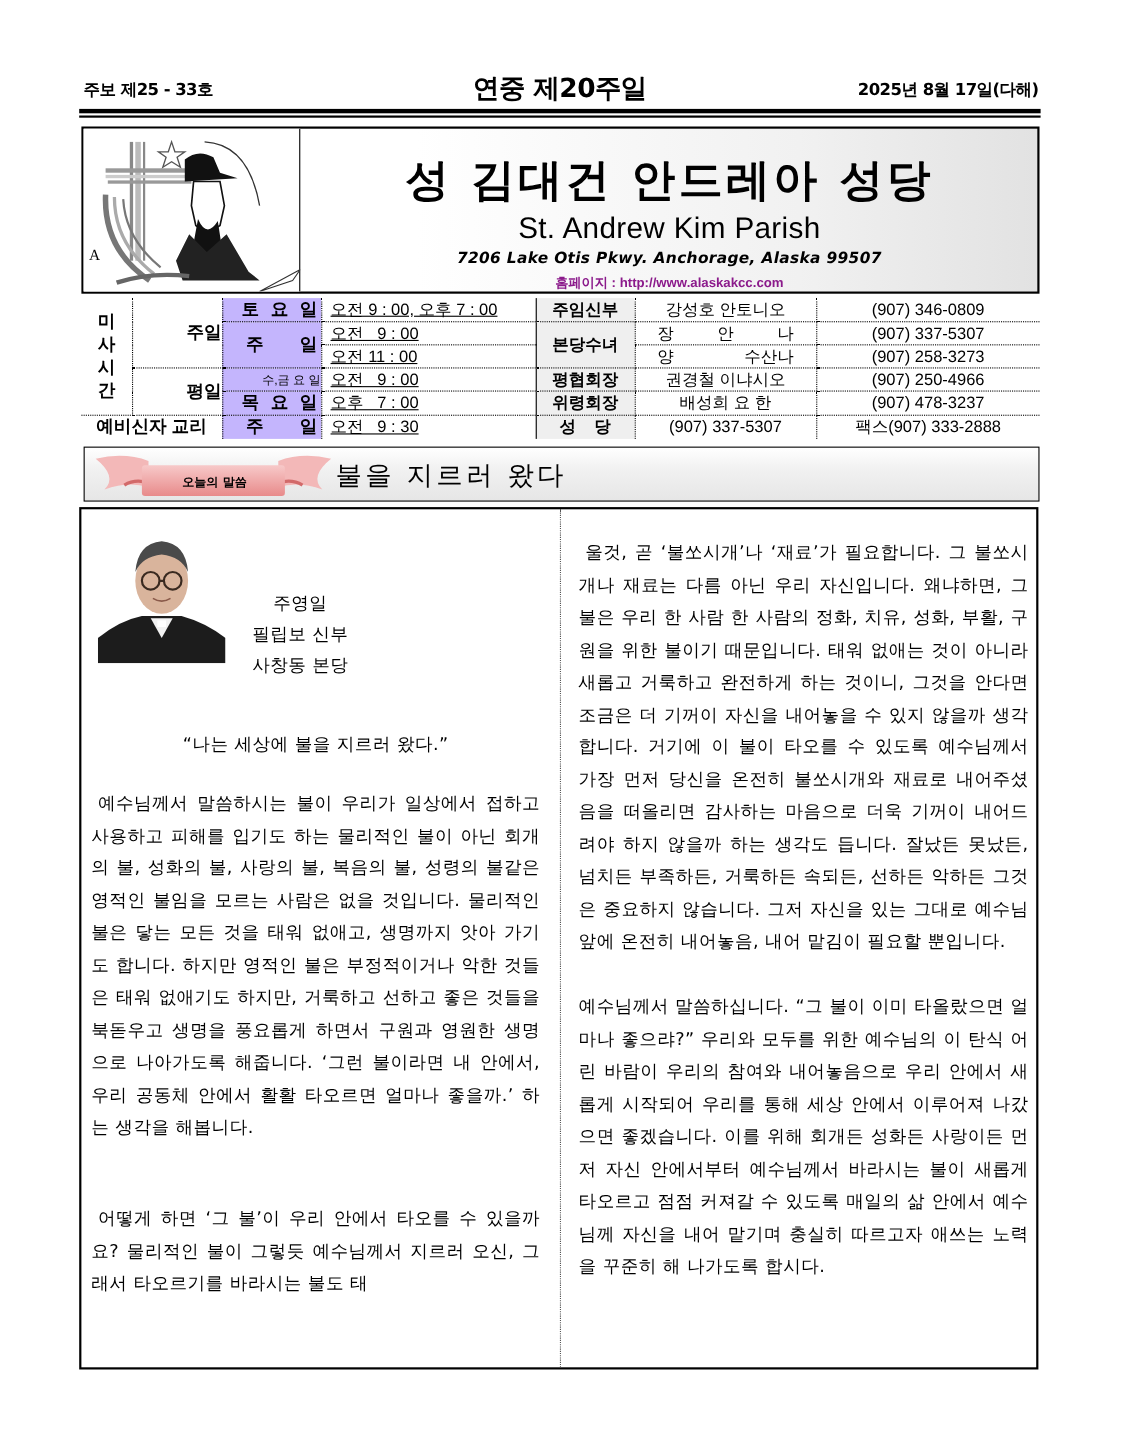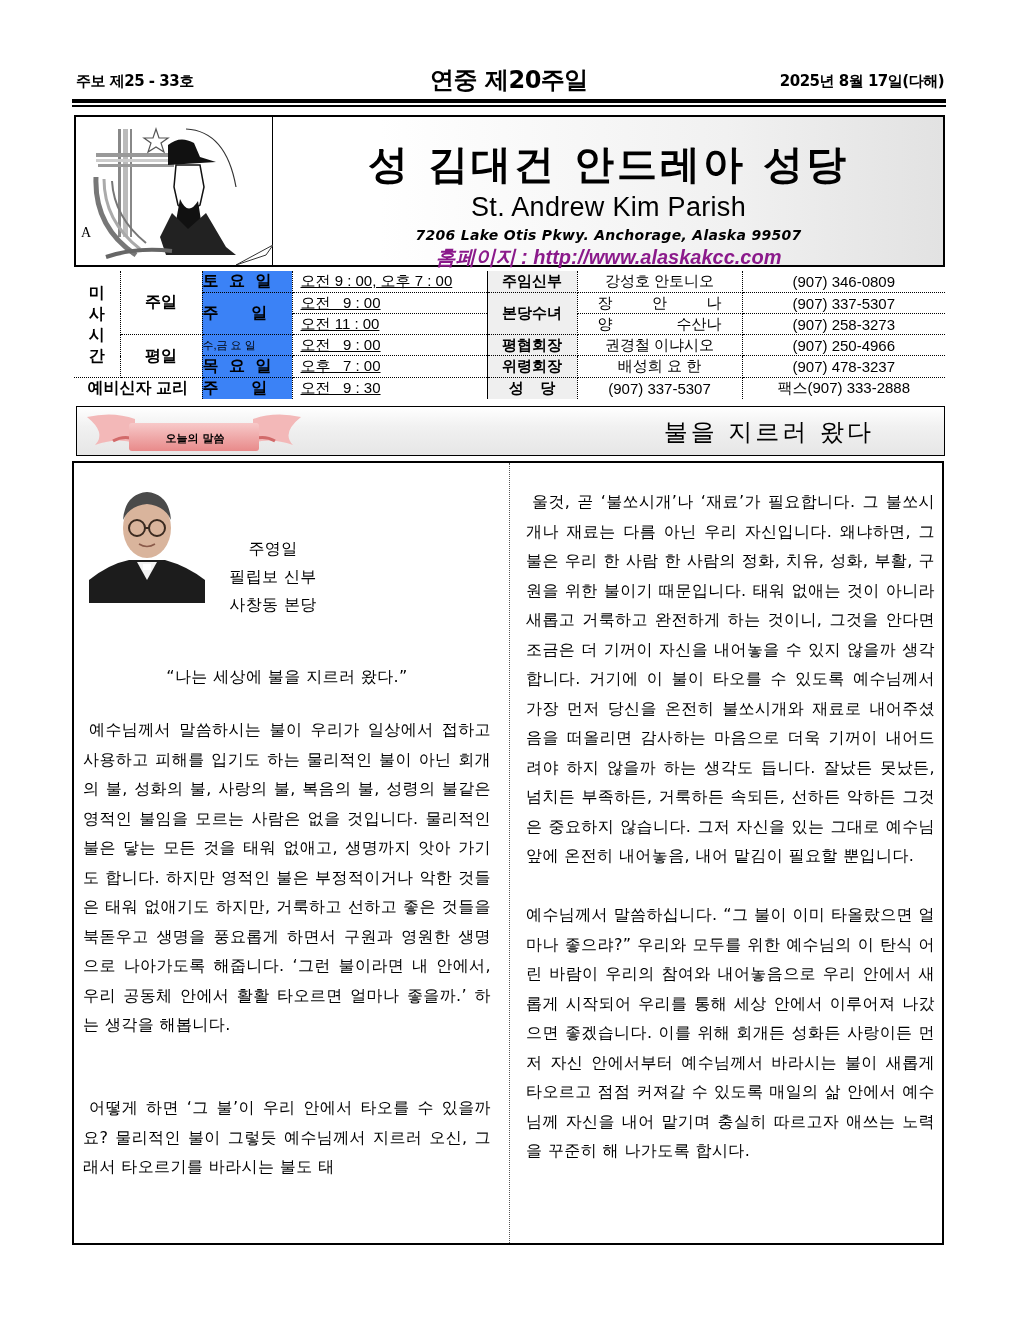--- a/index.html
+++ b/index.html
@@ -17,47 +17,47 @@
   
   .masthead { position: absolute; left: 74px; top: 115px; width: 871px; height: 152px; border: 2px solid #000;
               background: linear-gradient(90deg, #ffffff 0%, #ffffff 35%, #f1f1f1 75%, #e2e2e2 100%); }
   .logo { position: absolute; left: 0; top: 0; width: 197px; height: 148px; background: #fff; border-right: 1.5px solid #000; }
   .logo svg { position: absolute; left: 0; top: 0; }
   .logo .letter-a { position: absolute; left: 5px; top: 108px; font-family: "Liberation Serif", serif; font-size: 14px; }
   .mast-text { position: absolute; left: 198px; right: 0; top: 0; height: 148px; text-align: center; }
   .mast-text .kname { margin-top: 21px; font-size: 40px; font-weight: bold; letter-spacing: 3px; line-height: 52px; }
   .mast-text .ename { font-family: "Liberation Sans", sans-serif; font-size: 27px; line-height: 34px; letter-spacing: 0.3px; }
   .mast-text .addr { font-family: "DejaVu Sans", sans-serif; font-size: 14px; font-weight: bold; font-style: italic; line-height: 22px; letter-spacing: 0.3px; }
-  .mast-text .home { font-family: "Liberation Sans", sans-serif; font-size: 20px; font-weight: bold; color: #8b1a8b; line-height: 22px; font-style: italic; }
+  .mast-text .home { font-family: "Liberation Sans", sans-serif; font-size: 12px; font-weight: bold; color: #8b1a8b; line-height: 22px; }
 
   
   .info { position: absolute; left: 74px; top: 271px; width: 871px; border-collapse: collapse; font-family: "Liberation Sans", sans-serif; }
   .info td { border: 1px dotted #000; height: 21px; padding: 0; font-size: 15px; font-weight: bold; white-space: nowrap; vertical-align: middle; }
   .info tr:first-child td { border-top: none; }
   .info tr td:first-child { border-left: none; }
   .info tr td:last-child { border-right: none; }
   .info tr:last-child td { border-bottom: none; }
   .info .cat { text-align: center; width: 46px; font-size: 16px; line-height: 21px; }
-  .info .grp { text-align: center; width: 82px; font-size: 16px; }
-  .info .day { text-align: left; width: 90px; background: #3b82f6; font-size: 16px; letter-spacing: 3px; }
+  .info .grp { text-align: right; width: 82px; font-size: 16px; }
+  .info .day { text-align: right; width: 90px; background: #c4b5fd; font-size: 16px; letter-spacing: 3px; }
   .info .day.small { font-size: 11px; letter-spacing: 0px; font-weight: normal; }
   .info .time { width: 195px; padding-left: 8px; font-weight: normal; font-size: 15px; }
   .info .time .u { text-decoration: underline; }
   .info .role { width: 90px; background: #efefef; text-align: center; font-size: 15px; border-left: 1.5px solid #000; }
   .info .name { width: 165px; text-align: center; font-size: 15px; font-weight: normal; }
   .info .name.spread { text-align: justify; text-align-last: justify; padding: 0 20px; }
   .info .phone { text-align: center; font-size: 15px; font-weight: normal; }
   .info .catechu { text-align: center; font-size: 16px; }
 
   
   .banner { position: absolute; left: 76px; top: 406px; width: 869px; height: 50px; border: 1.5px solid #000;
             background: linear-gradient(180deg, #ffffff 0%, #f1f1f1 40%, #e6e6e6 100%); }
   .ribbon { position: absolute; left: 6px; top: 4px; width: 222px; height: 42px; }
   .ribbon .label { position: absolute; left: 52px; top: 17px; width: 120px; height: 22px; text-align: center; font-size: 11px; font-weight: bold; line-height: 22px; }
-  .banner .sermon-title { position: absolute; left: 228px; right: 0; top: 9px; text-align: right; font-size: 24px; letter-spacing: 3px; padding-right: 70px; }
+  .banner .sermon-title { position: absolute; left: 228px; right: 0; top: 9px; text-align: left; font-size: 24px; letter-spacing: 3px; padding-right: 48px; }
 
   
   .article { position: absolute; left: 72px; top: 461px; width: 872px; height: 784px; border: 2px solid #000; }
   .col-div { position: absolute; left: 435px; top: 0; bottom: 0; border-left: 1px dotted #555; }
   .col { position: absolute; top: 0; font-size: 16px; line-height: 29.5px; text-align: justify; letter-spacing: 0.4px; }
   .col.left { left: 9px; width: 408px; }
   .col.right { left: 452px; width: 409px; }
   .col p { text-indent: 0; }
   .col p.ind { text-indent: 6px; margin-top: 24px; }
   .col p.center { text-align: center; }

